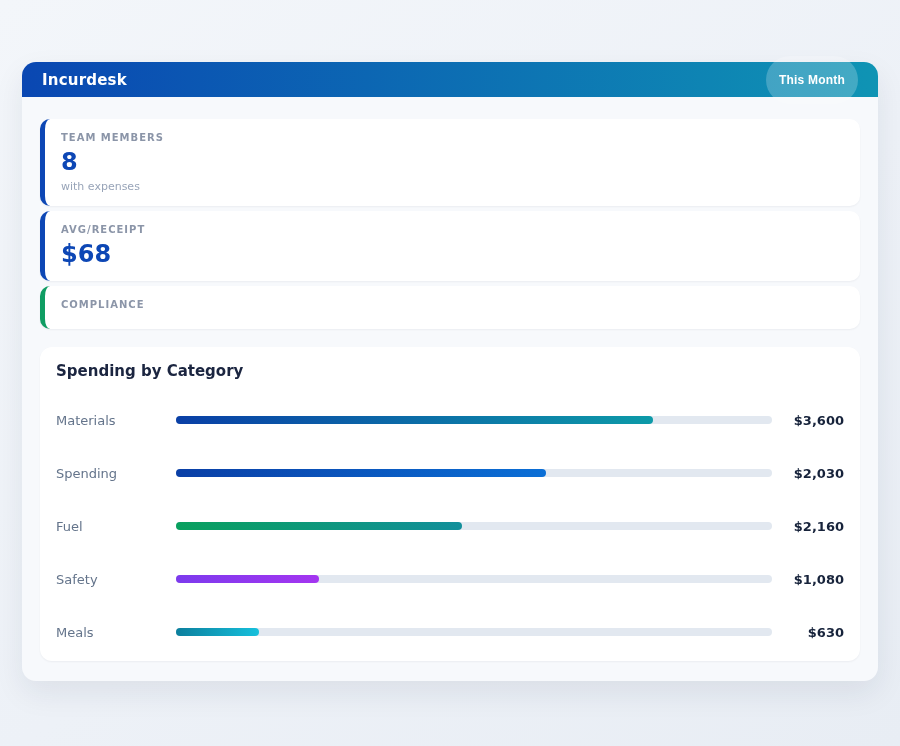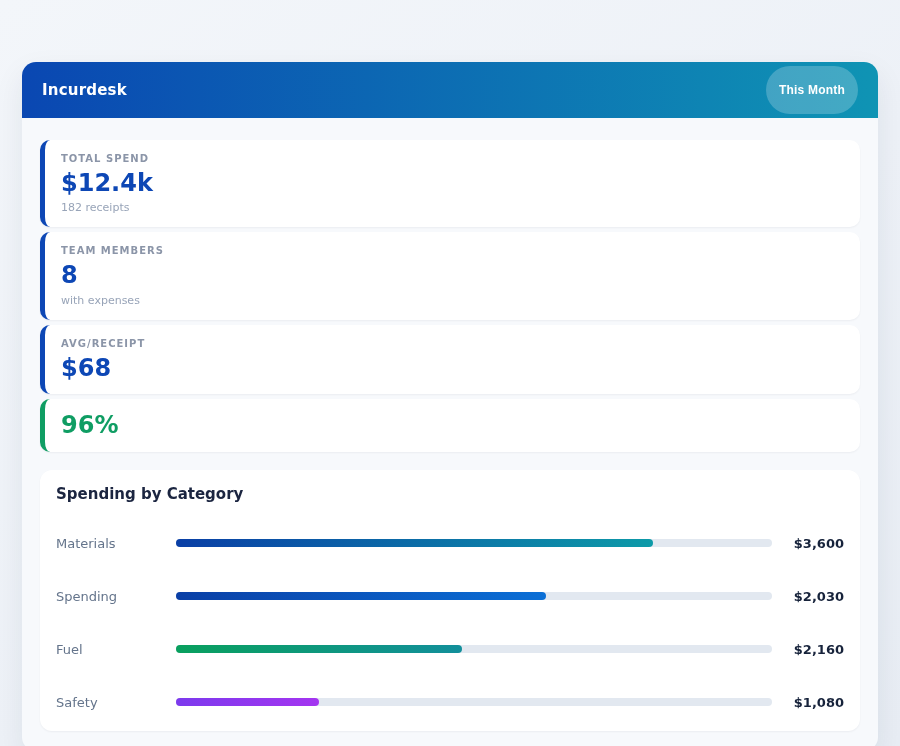--- a/index.html
+++ b/index.html
@@ -12,21 +12,21 @@
   }
   .panel {
     position: absolute;
     left: 22px; top: 62px;
     width: 856px;
     border-radius: 14px;
     background: #f7f9fc;
     box-shadow: 0 12px 30px rgba(30,41,59,0.08);
   }
   .header {
-    height: 56px;
+    height: 35px;
     border-radius: 14px 14px 0 0;
     background: linear-gradient(90deg, #0a47b2 0%, #0f94b4 100%);
     display: flex;
     align-items: center;
     padding: 0 20px;
   }
   .header-title {
     color: #ffffff;
     font-size: 15px;
     font-weight: bold;
@@ -121,35 +121,30 @@
 <body>
 
 <div class="panel">
   <div class="header" style="background: linear-gradient(90deg, rgb(10, 71, 178) 0%, rgb(15, 148, 180) 100%);">
     <div class="header-title">Incurdesk</div>
     <button class="badge">This Month</button>
   </div>
   <div class="content">
     <div>
         <div class="stat-card" style="border-left-color: rgb(13, 71, 181);">
-          <div class="stat-label">TOTAL SPEND</div>
-          <div class="stat-value" style="color: rgb(13, 71, 181);">$12.4k</div>
-          <div class="stat-sub">182 receipts</div>
-        </div>
-        <div class="stat-card" style="border-left-color: rgb(13, 71, 181);">
           <div class="stat-label">TEAM MEMBERS</div>
           <div class="stat-value" style="color: rgb(13, 71, 181);">8</div>
           <div class="stat-sub">with expenses</div>
         </div>
         <div class="stat-card" style="border-left-color: rgb(13, 71, 181);">
           <div class="stat-label">AVG/RECEIPT</div>
           <div class="stat-value" style="color: rgb(13, 71, 181);">$68</div>
         </div>
         <div class="stat-card" style="border-left-color: rgb(15, 157, 99);">
-          <div class="stat-value" style="color: rgb(15, 157, 99);">96%</div>
+          <div class="stat-label">COMPLIANCE</div>
         </div>
       </div>
     <div class="chart-card">
       <div class="chart-title">Spending by Category</div>
       <div>
           <div class="chart-row">
             <div class="chart-row-label">Materials</div>
             <div class="chart-bar-track" style="background: rgb(226, 232, 240);">
               <div class="chart-bar-fill" style="width: 80%; background: linear-gradient(90deg, rgb(10, 63, 166) 0%, rgb(13, 154, 168) 100%);"></div>
             </div>
@@ -169,16 +164,23 @@
             </div>
             <div class="chart-row-value">$2,160</div>
           </div>
           <div class="chart-row">
             <div class="chart-row-label">Safety</div>
             <div class="chart-bar-track" style="background: rgb(226, 232, 240);">
               <div class="chart-bar-fill" style="width: 24%; background: linear-gradient(90deg, rgb(124, 58, 237) 0%, rgb(164, 53, 240) 100%);"></div>
             </div>
             <div class="chart-row-value">$1,080</div>
           </div>
+          <div class="chart-row">
+            <div class="chart-row-label">Meals</div>
+            <div class="chart-bar-track" style="background: rgb(226, 232, 240);">
+              <div class="chart-bar-fill" style="width: 14%; background: linear-gradient(90deg, rgb(12, 127, 157) 0%, rgb(22, 192, 220) 100%);"></div>
+            </div>
+            <div class="chart-row-value">$630</div>
+          </div>
         </div>
     </div>
   </div>
 </div>
 
 </body></html>

